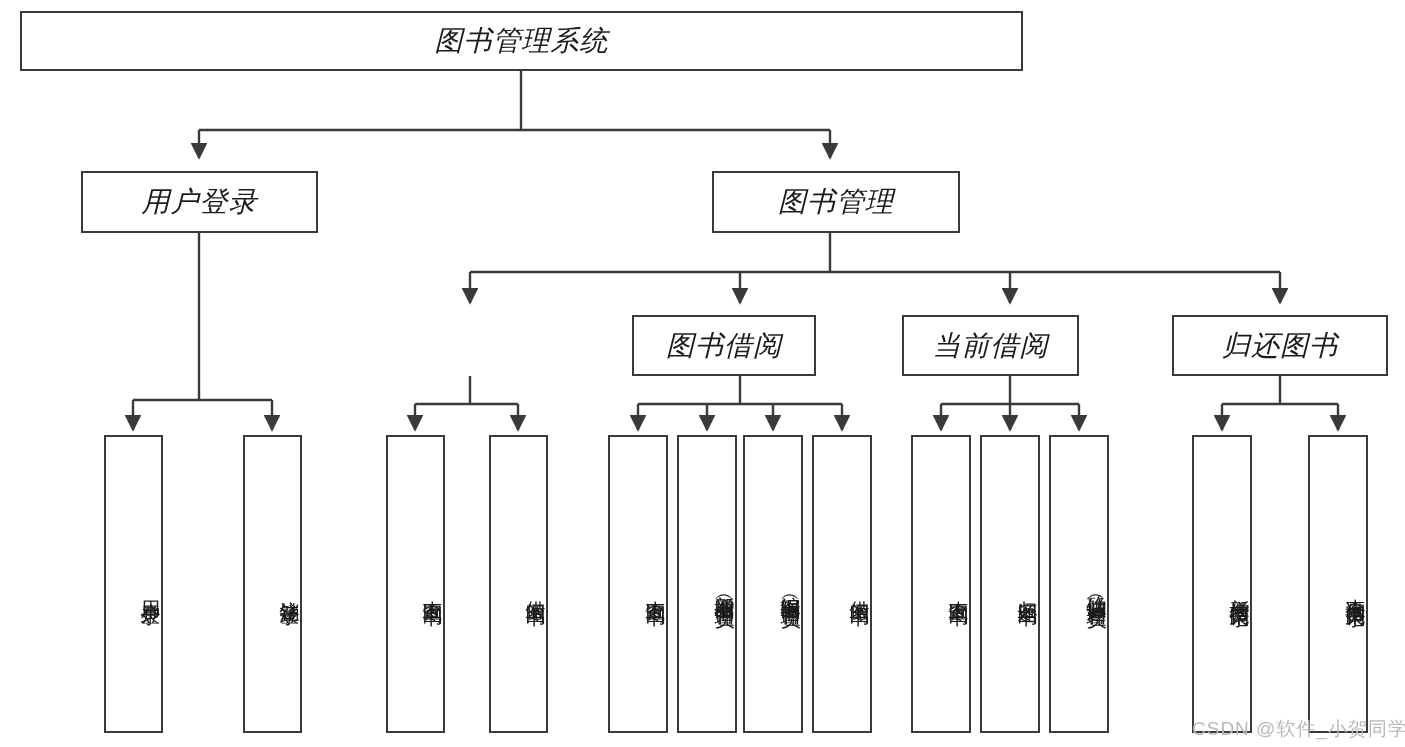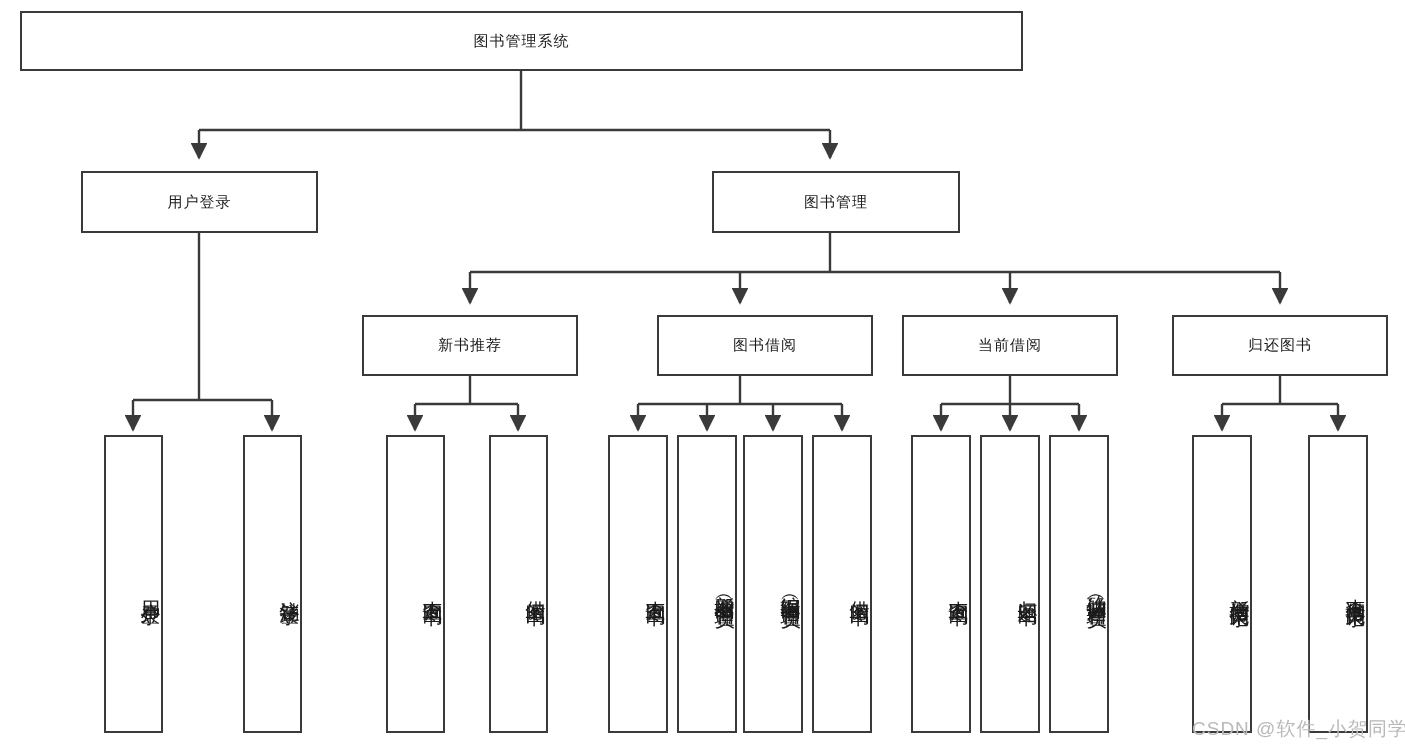--- a/index.html
+++ b/index.html
@@ -27,22 +27,23 @@
     position: absolute;
     box-sizing: border-box;
     background: #ffffff;
     border: 2px solid #3a3a3a;
     display: flex;
     align-items: center;
     justify-content: center;
     color: #1b1b1b;
   }
   .node.horiz {
-    font-size: 15px;
+    font-size: 28px;
     letter-spacing: 1px;
+    font-style: italic;
   }
   .node.vert {
     writing-mode: vertical-rl;
     text-orientation: upright;
     font-size: 20px;
     letter-spacing: 2px;
     align-items: flex-start;
     justify-content: center;
     padding-top: 10px;
     line-height: 1.05;
@@ -120,27 +121,24 @@
     <span>图书管理系统</span>
   </div>
 
   <div class="node horiz" style="left:81px; top:171px; width:237px; height:62px;">
     <span>用户登录</span>
   </div>
   <div class="node horiz" style="left:712px; top:171px; width:248px; height:62px;">
     <span>图书管理</span>
   </div>
 
-  <div class="node horiz" style="left:362px; top:315px; width:216px; height:61px;">
-    <span>新书推荐</span>
-  </div>
-  <div class="node horiz" style="left:632px; top:315px; width:216px; height:61px;margin-left:25px;">
+  <div class="node horiz" style="left:632px; top:315px; width:184px; height:61px;">
     <span>图书借阅</span>
   </div>
-  <div class="node horiz" style="left:902px; top:315px; width:216px; height:61px;">
+  <div class="node horiz" style="left:902px; top:315px; width:177px; height:61px;">
     <span>当前借阅</span>
   </div>
   <div class="node horiz" style="left:1172px; top:315px; width:216px; height:61px;">
     <span>归还图书</span>
   </div>
 
   <div class="node vert" style="left:104px; top:435px; width:59px; height:298px;">
     <span class="vtext">用户登录</span>
   </div>
   <div class="node vert" style="left:243px; top:435px; width:59px; height:298px;">

